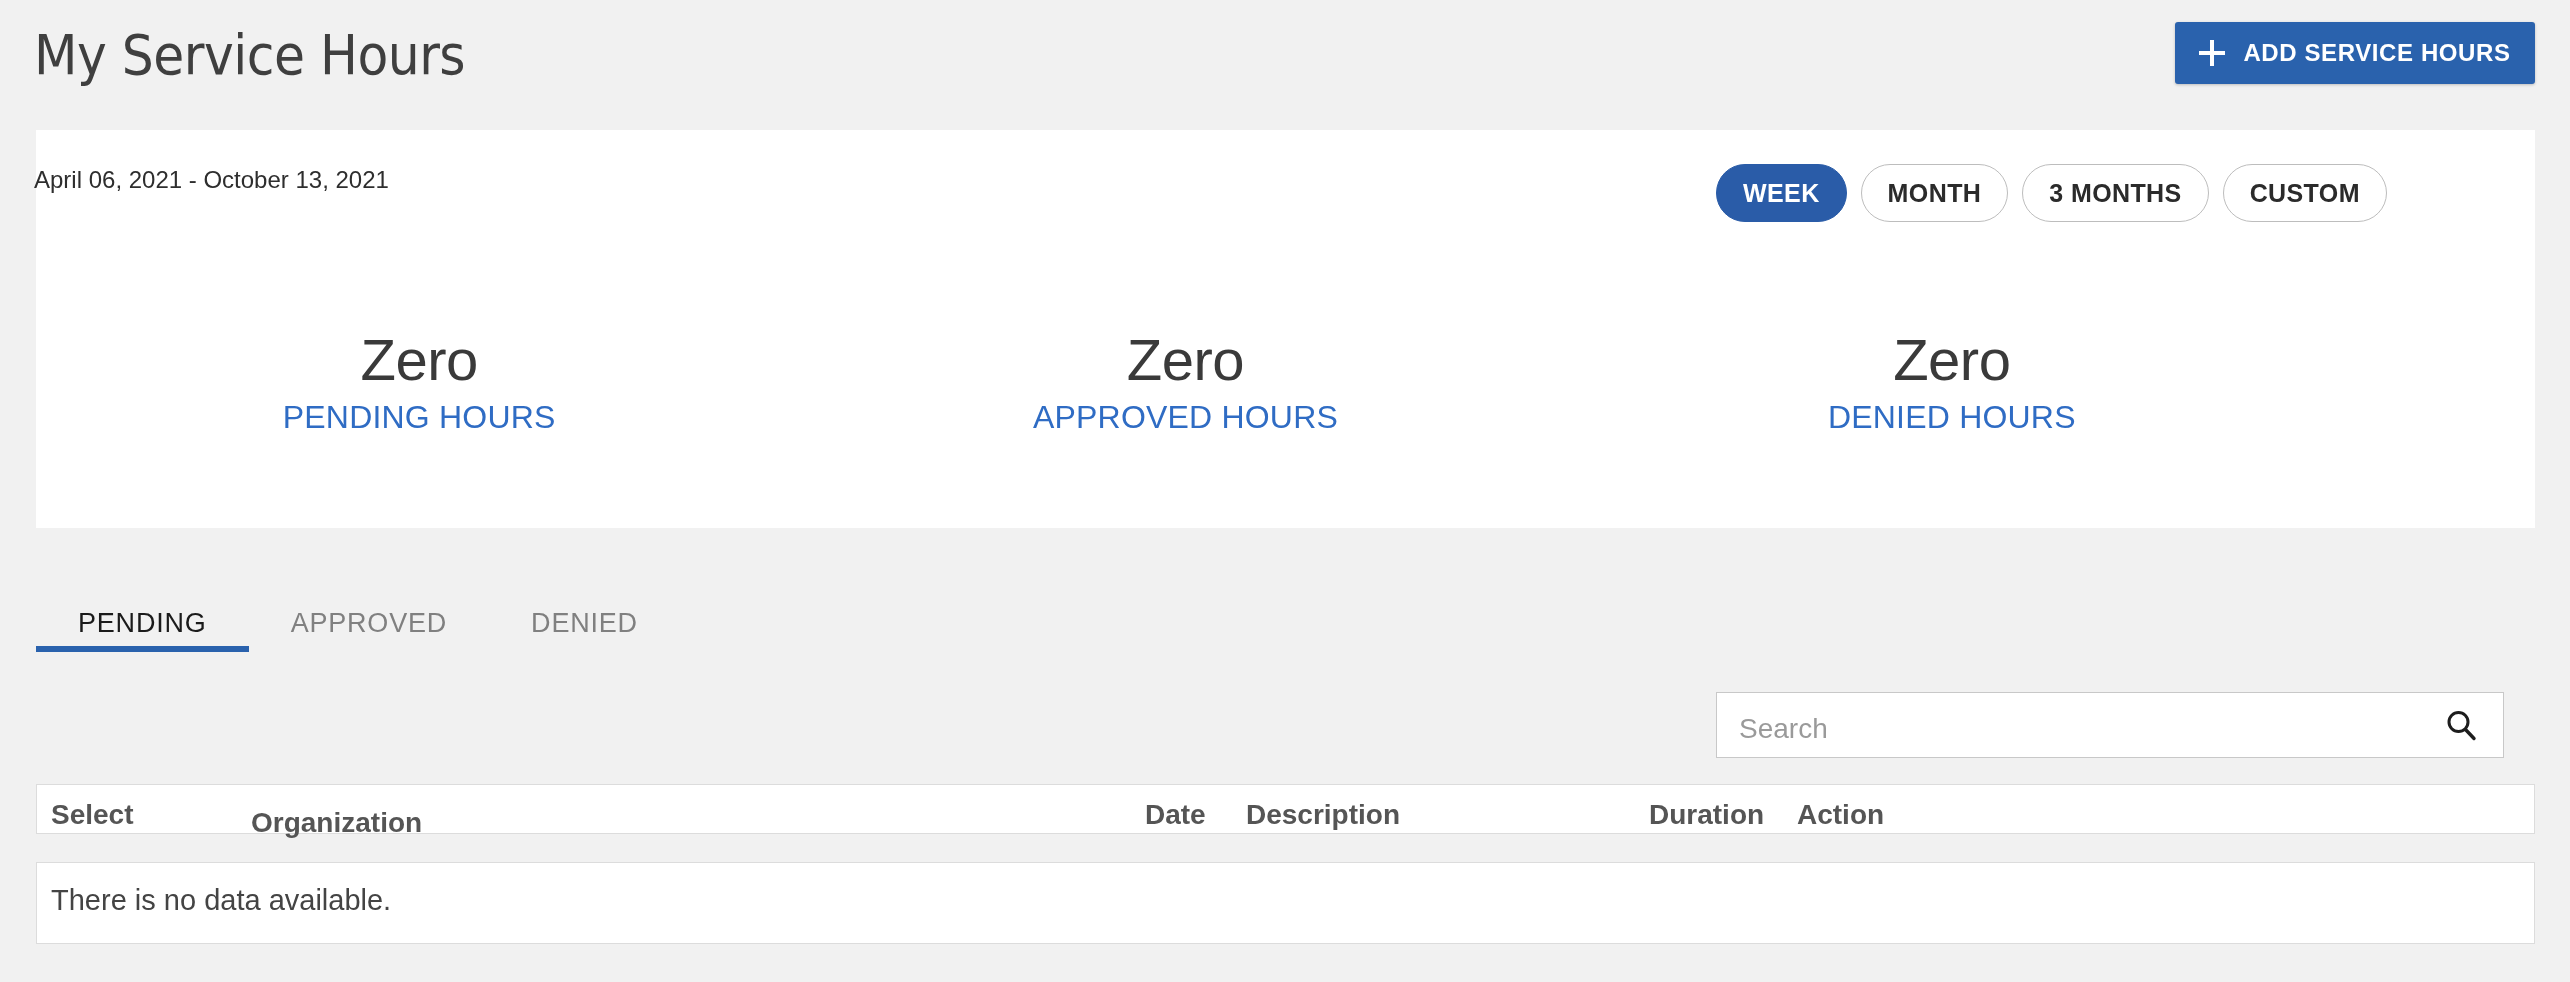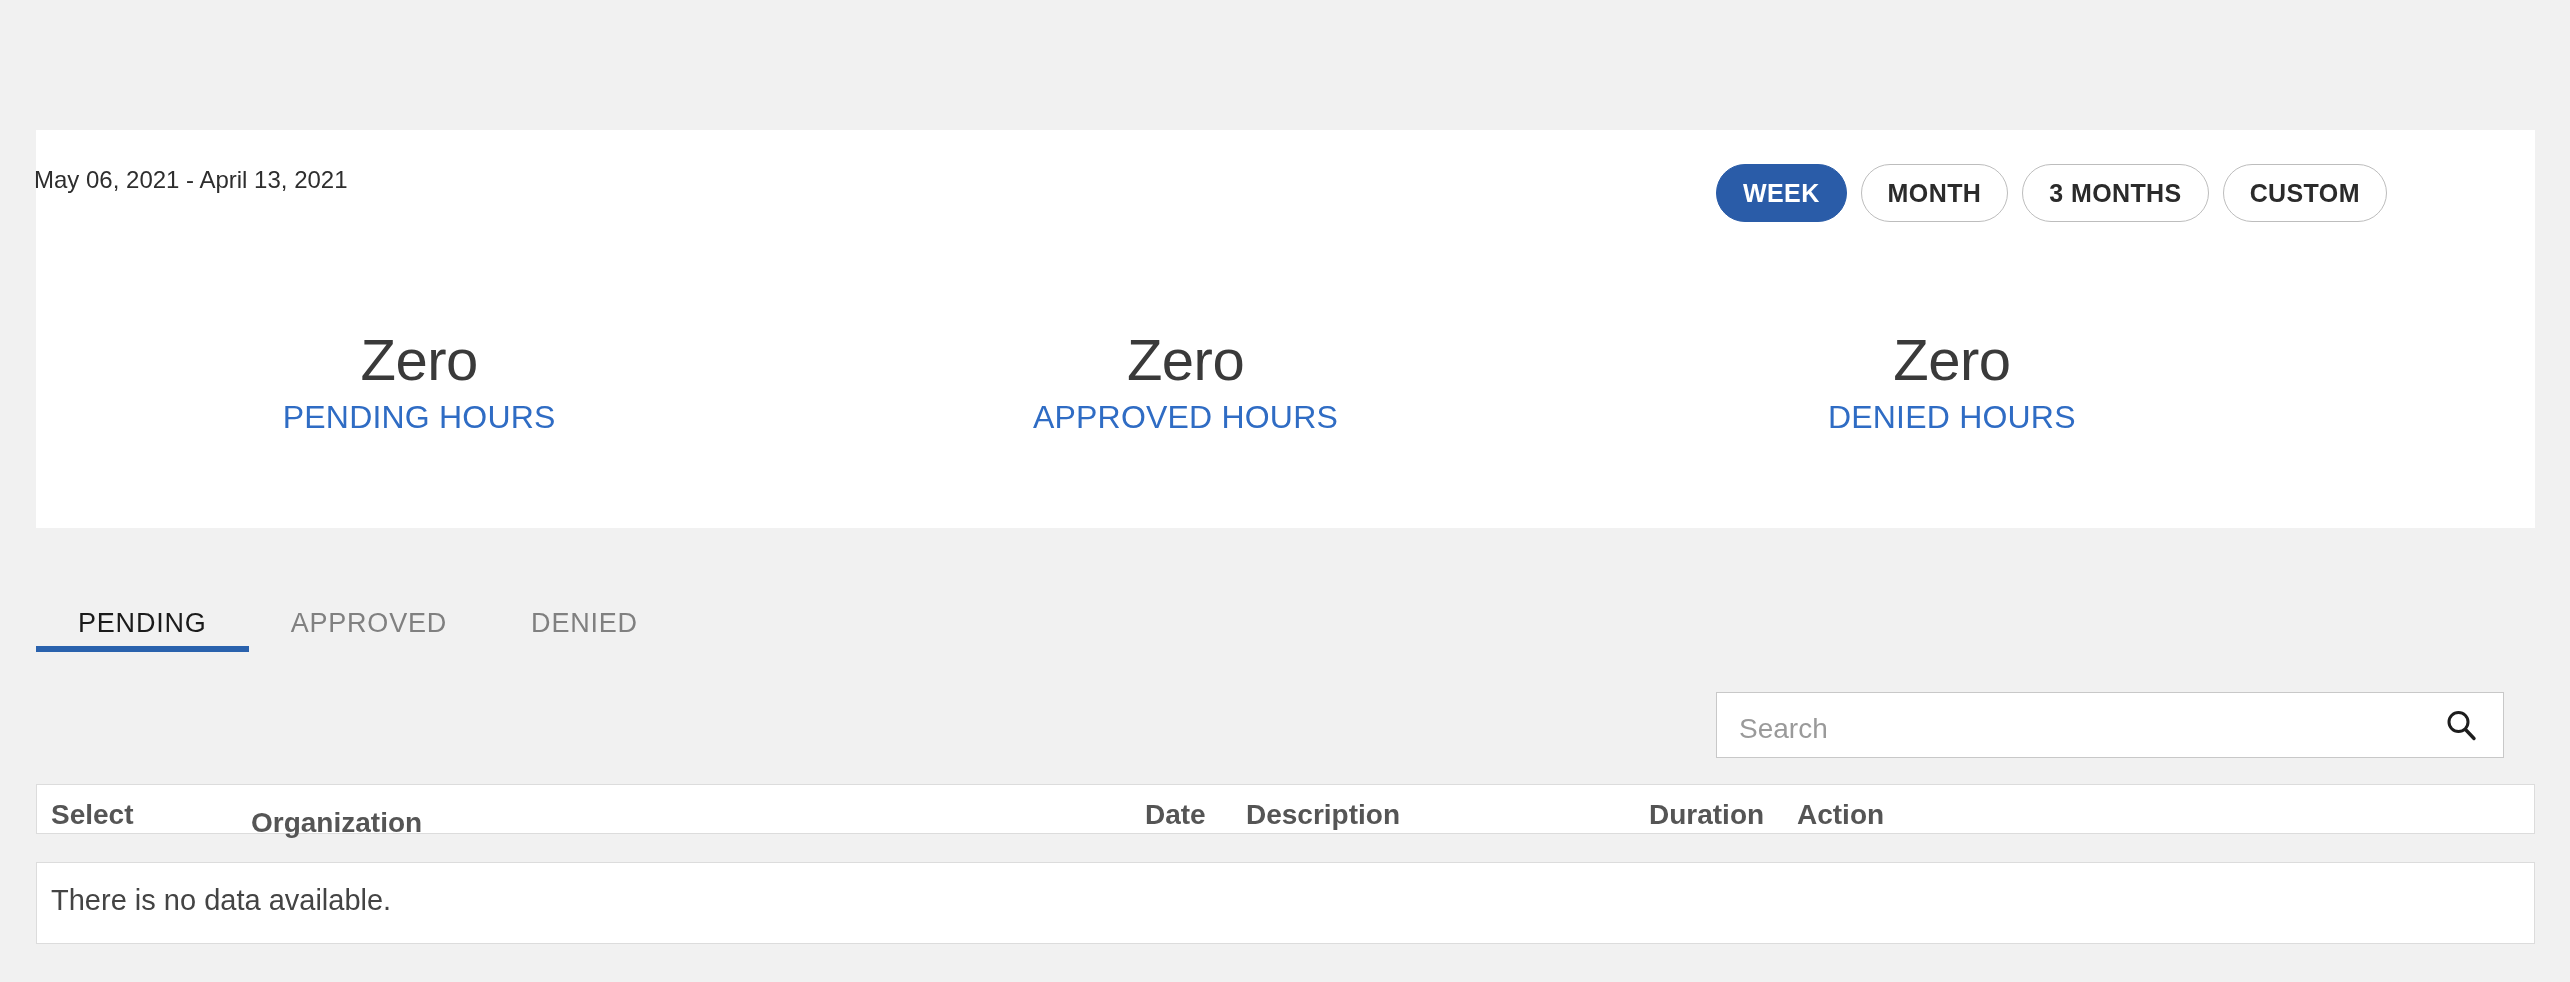--- a/index.html
+++ b/index.html
@@ -118,21 +118,20 @@
     background: #2a5ca8;
     border-color: #2a5ca8;
     color: #ffffff;
   }
 
   .stats-row {
     position: absolute;
     left: 36px; top: 330px;
     width: 2299px;
     display: flex;
-    justify-content: flex-end;
   }
   .stat {
     flex: 1 1 0;
     text-align: center;
   }
   .stat-value {
     font-family: "Liberation Sans", sans-serif;
     font-size: 58px;
     font-weight: 400;
     color: #3a3a3a;
@@ -253,24 +252,31 @@
     font-size: 29px;
     color: #444444;
     white-space: nowrap;
   }
 </style>
 </head>
 <body>
 
 <div class="page">
 
+  <div class="page-header">
+    <div class="page-title">My Service Hours</div>
+    <button class="add-button">
+      <span class="plus-icon"></span>
+      <span>ADD SERVICE HOURS</span>
+    </button>
+  </div>
 
   <div class="summary-card"></div>
 
-  <div class="date-range">May 06, 2021 - April 13, 2021</div>
+  <div class="date-range">April 06, 2021 - October 13, 2021</div>
 
   <div class="period-group">
     <button class="period-btn active">WEEK</button>
     <button class="period-btn">MONTH</button>
     <button class="period-btn">3 MONTHS</button>
     <button class="period-btn">CUSTOM</button>
   </div>
 
   <div class="stats-row">
     <div class="stat">

